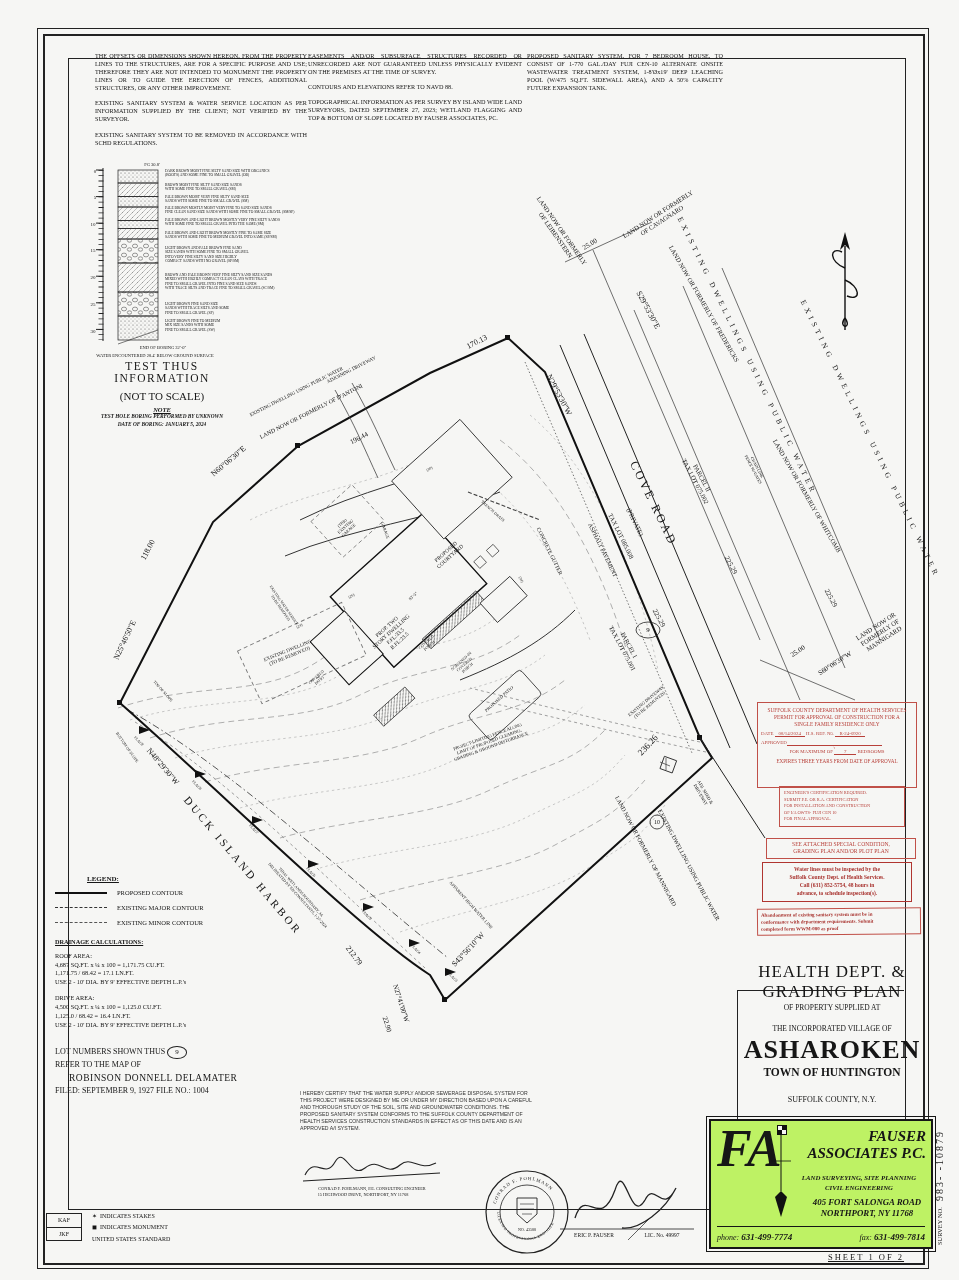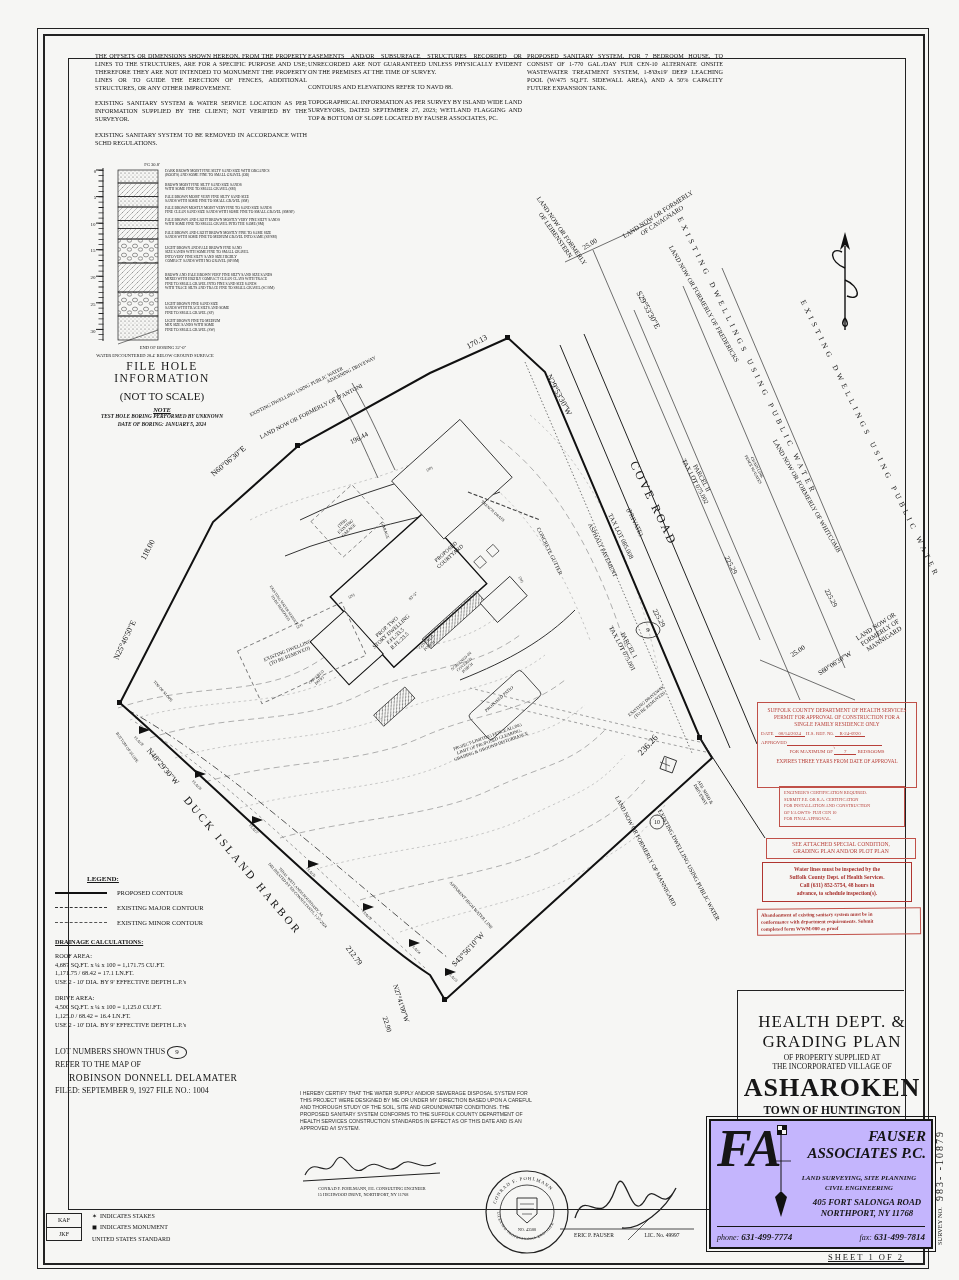--- a/index.html
+++ b/index.html
@@ -41,21 +41,21 @@
   .s4{border:1.5px solid #b03530;font-size:5.5px;font-weight:bold;line-height:1.45;text-align:center;
       padding:3px 2px;font-variant:normal;color:#a8322e;}
   .s5{border:1px solid #c05048;font-size:5px;font-weight:bold;line-height:1.4;padding:2px 3px;
       font-variant:normal;color:#a8322e;transform:rotate(-.6deg);}
   .title-block{text-align:center;line-height:1.15;}
   .title-block .l1{font-size:17px;letter-spacing:1px;}
   .title-block .l2{font-size:7.5px;margin-top:3px;}
   .title-block .l3{font-size:26px;font-weight:bold;letter-spacing:1px;margin-top:2px;}
   .title-block .l4{font-size:11.5px;font-weight:bold;margin-top:1px;}
   .title-block .l5{font-size:8px;margin-top:16px;}
-  .firm{border:2px solid #161616;outline:1px solid #161616;outline-offset:2px;background:#c4b5fd;
+  .firm{border:2px solid #161616;outline:1px solid #161616;outline-offset:2px;background:#bef264;
         font-style:italic;}
   .firm .fa{position:absolute;left:6px;top:2px;font-size:52px;font-weight:bold;line-height:1;}
   .firm .name{position:absolute;left:95px;top:7px;font-size:15px;font-weight:bold;text-align:right;width:120px;line-height:1.15;}
   .firm .svc{position:absolute;left:78px;top:52px;width:140px;text-align:center;font-size:6.8px;font-weight:bold;line-height:1.4;}
   .firm .addr{position:absolute;left:95px;top:76px;width:122px;text-align:center;font-size:8.8px;font-weight:bold;line-height:1.2;}
   .firm .tel{position:absolute;left:6px;top:105px;width:208px;font-size:8px;display:flex;justify-content:space-between;border-top:1px solid #161616;padding-top:5px;}
   .firm .tel b{font-size:9px;}
   .checker{position:absolute;left:66px;top:4px;width:8px;height:8px;
      background:conic-gradient(#111 25%,#f6f6f4 0 50%,#111 0 75%,#f6f6f4 0);border:.5px solid #111;}
   .sheetno{font-size:8.5px;letter-spacing:2px;text-decoration:underline;}
@@ -360,21 +360,21 @@
   <div class="abs notes" style="left:308px;top:52px;width:214px;">
     <p>EASEMENTS AND/OR SUBSURFACE STRUCTURES RECORDED OR UNRECORDED ARE NOT GUARANTEED UNLESS PHYSICALLY EVIDENT ON THE PREMISES AT THE TIME OF SURVEY.</p>
     <p>CONTOURS AND ELEVATIONS REFER TO NAVD 88.</p>
     <p>TOPOGRAPHICAL INFORMATION AS PER SURVEY BY ISLAND WIDE LAND SURVEYORS, DATED SEPTEMBER 27, 2023; WETLAND FLAGGING AND TOP &amp; BOTTOM OF SLOPE LOCATED BY FAUSER ASSOCIATES, PC.</p>
   </div>
   <div class="abs notes" style="left:527px;top:52px;width:196px;">
     <p>PROPOSED SANITARY SYSTEM, FOR 7 BEDROOM HOUSE, TO CONSIST OF 1-770 GAL./DAY FUJI CEN-10 ALTERNATE ONSITE WASTEWATER TREATMENT SYSTEM, 1-8'Øx19' DEEP LEACHING POOL (W/475 SQ.FT. SIDEWALL AREA), AND A 50% CAPACITY FUTURE EXPANSION TANK.</p>
   </div>
 
   <div class="thl" style="left:82px;top:360px;width:160px;">
-    <div class="t1">FILE HOLE INFORMATION</div>
+    <div class="t1">TEST THUS INFORMATION</div>
     <div class="t2">(NOT TO SCALE)</div>
     <div class="t3">NOTE</div>
     <div class="t4 ml">TEST HOLE BORING PERFORMED BY UNKNOWN
 DATE OF BORING: JANUARY 5, 2024</div>
   </div>
 
   <div class="abs legend" style="left:55px;top:875px;width:175px;">
     <div class="hdr">LEGEND:</div>
     <div class="lrow">
       <span class="lsample ls-solid"></span>
@@ -445,25 +445,25 @@
   <div class="stamp s4 ml" style="left:762px;top:862px;width:144px;">Water lines must be inspected by the
 Suffolk County Dept. of Health Services.
 Call (631) 852-5754, 48 hours in
 advance, to schedule inspection(s).</div>
   <div class="stamp s5 ml" style="left:757px;top:908px;width:156px;">Abandonment of existing sanitary system must be in
 conformance with department requirements. Submit
 completed form WWM-080 as proof</div>
 
   <div class="abs" style="left:737px;top:990px;width:167px;border-top:1px solid #222;"></div>
   <div class="abs" style="left:737px;top:990px;height:218px;border-left:1px solid #222;"></div>
-  <div class="abs title-block" style="left:739px;top:1012px;width:186px;">
+  <div class="abs title-block" style="left:739px;top:962px;width:186px;">
     <div class="l1">HEALTH DEPT. &amp;</div>
     <div class="l1">GRADING PLAN</div>
     <div class="l2">OF PROPERTY SUPPLIED AT</div>
-    <div class="l2" style="margin-top:0;">THE INCORPORATED VILLAGE OF</div>
+    <div class="l2" style="margin-top:12px;">THE INCORPORATED VILLAGE OF</div>
     <div class="l3">ASHAROKEN</div>
     <div class="l4">TOWN OF HUNTINGTON</div>
     <div class="l5">SUFFOLK COUNTY, N.Y.</div>
   </div>
 
   <div class="abs firm" style="left:709px;top:1119px;width:220px;height:126px;">
     <div class="fa"><span>FA</span></div>
     <div class="checker"></div>
     <svg class="abs" style="left:60px;top:12px;" width="20" height="90" viewBox="0 0 20 90">
       <line x1="10" y1="0" x2="10" y2="58" stroke="#111" stroke-width="1"></line>

